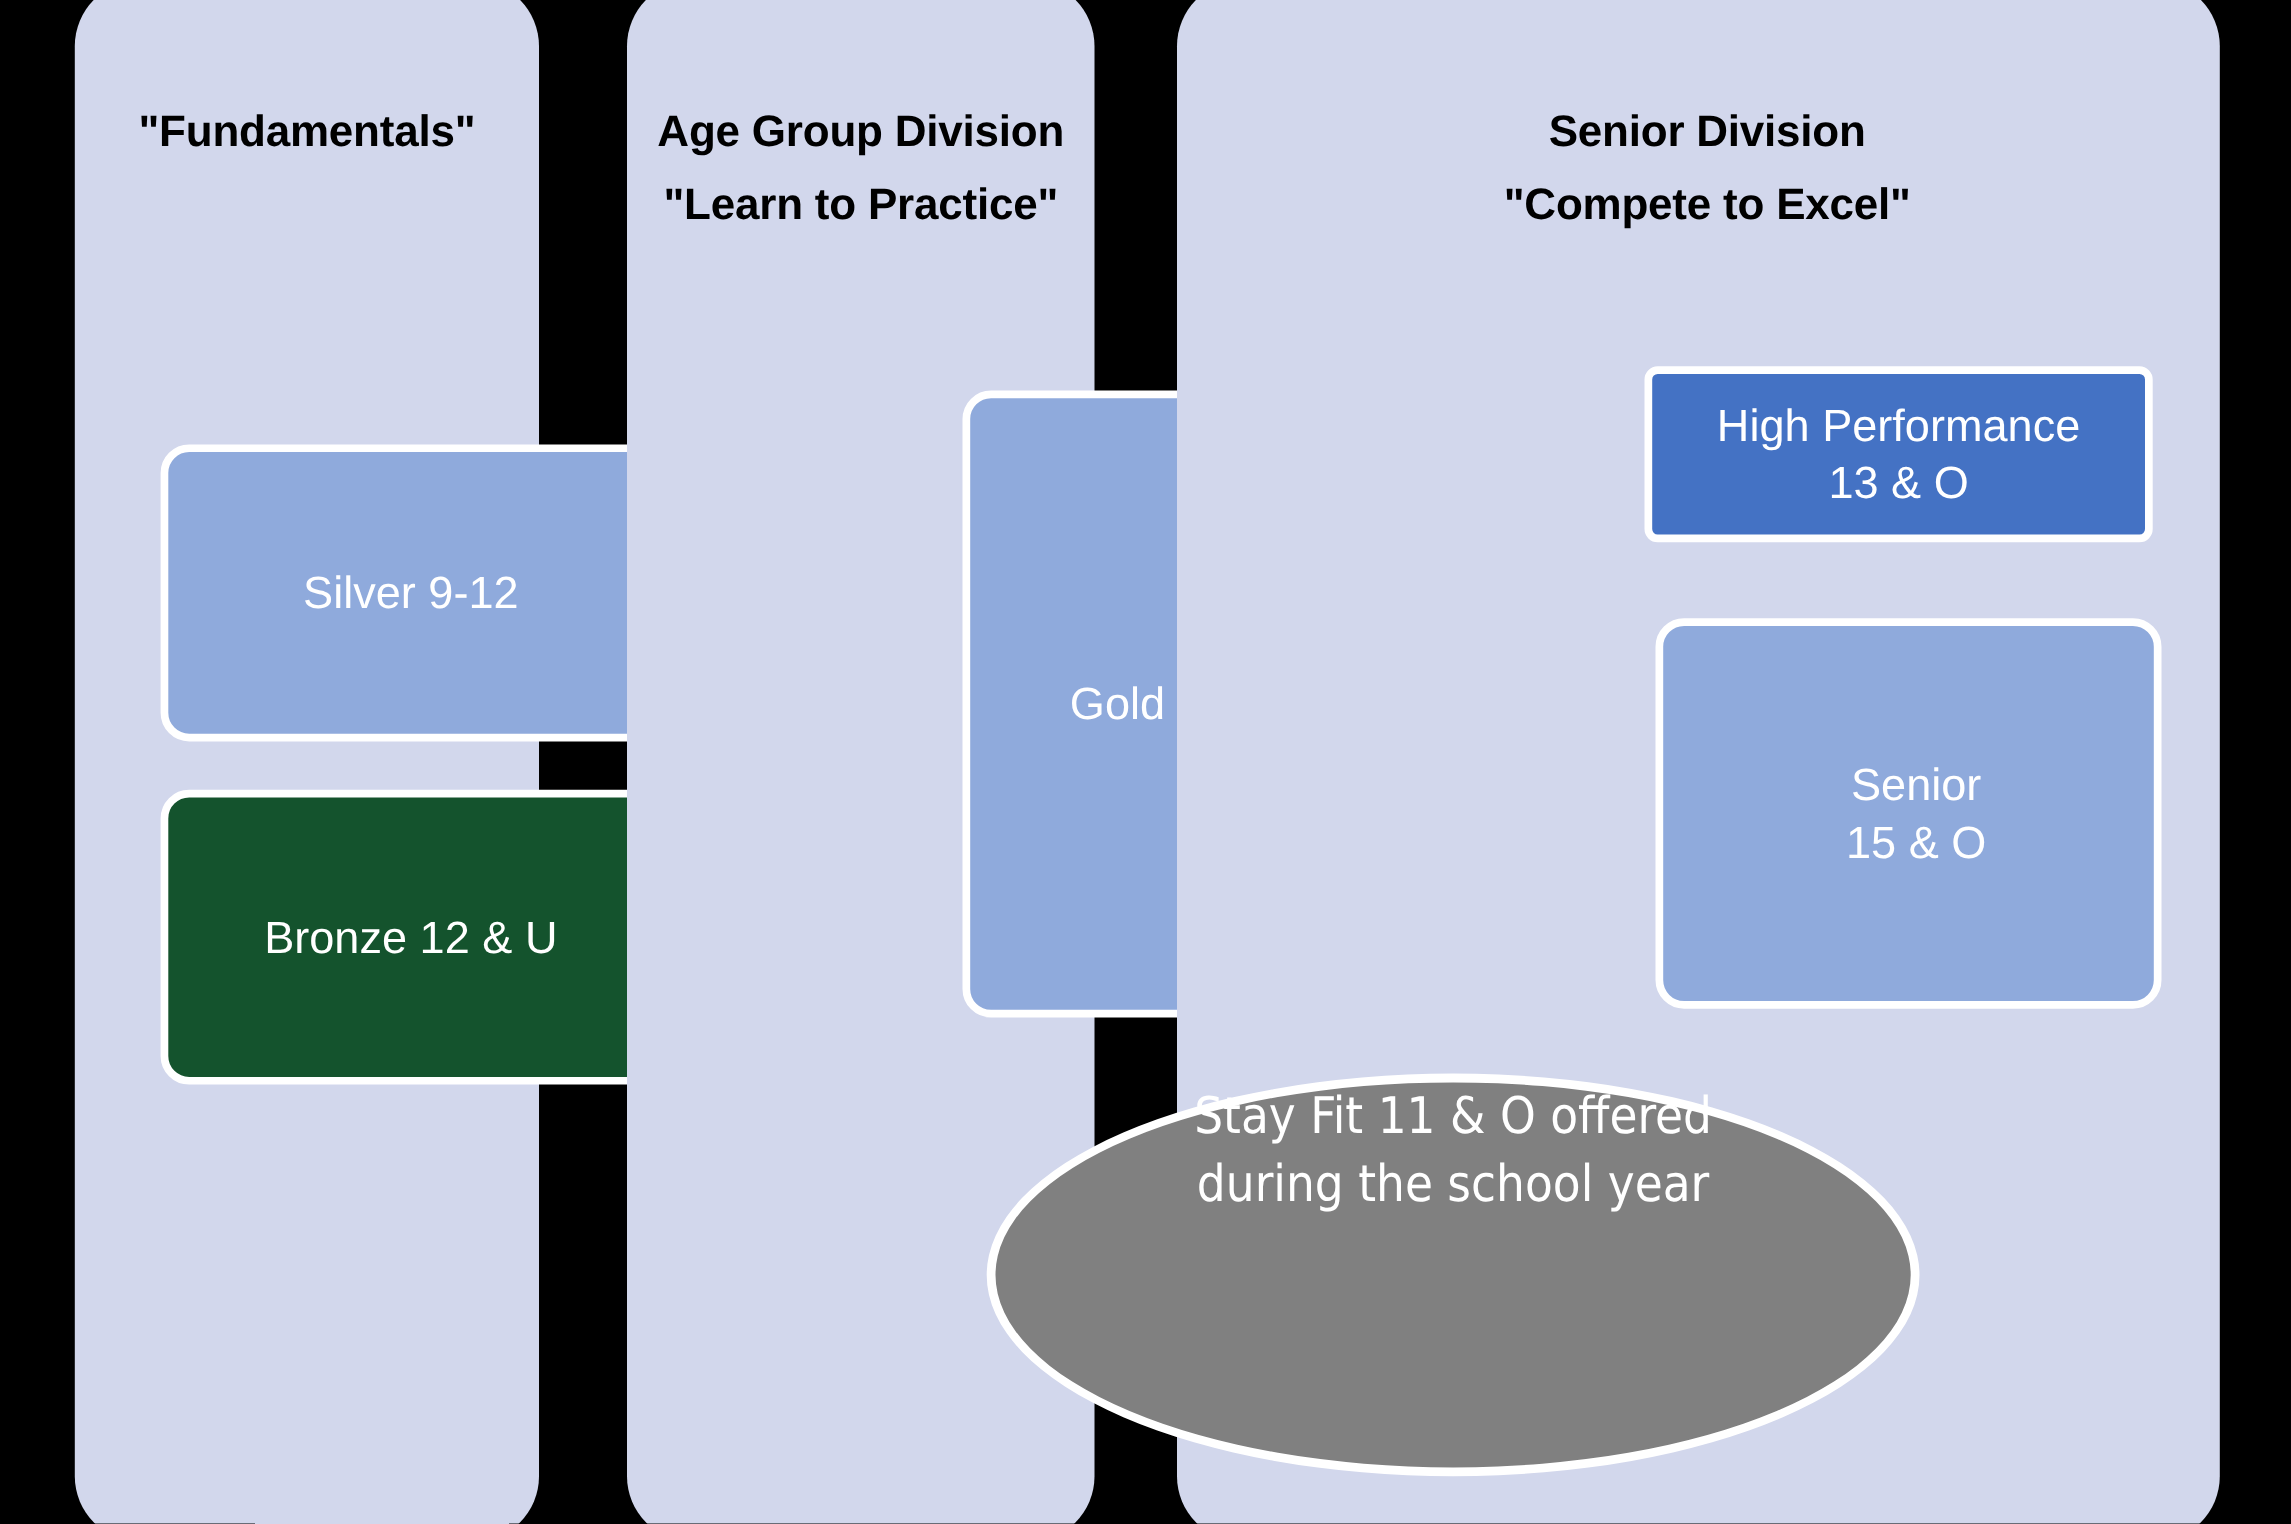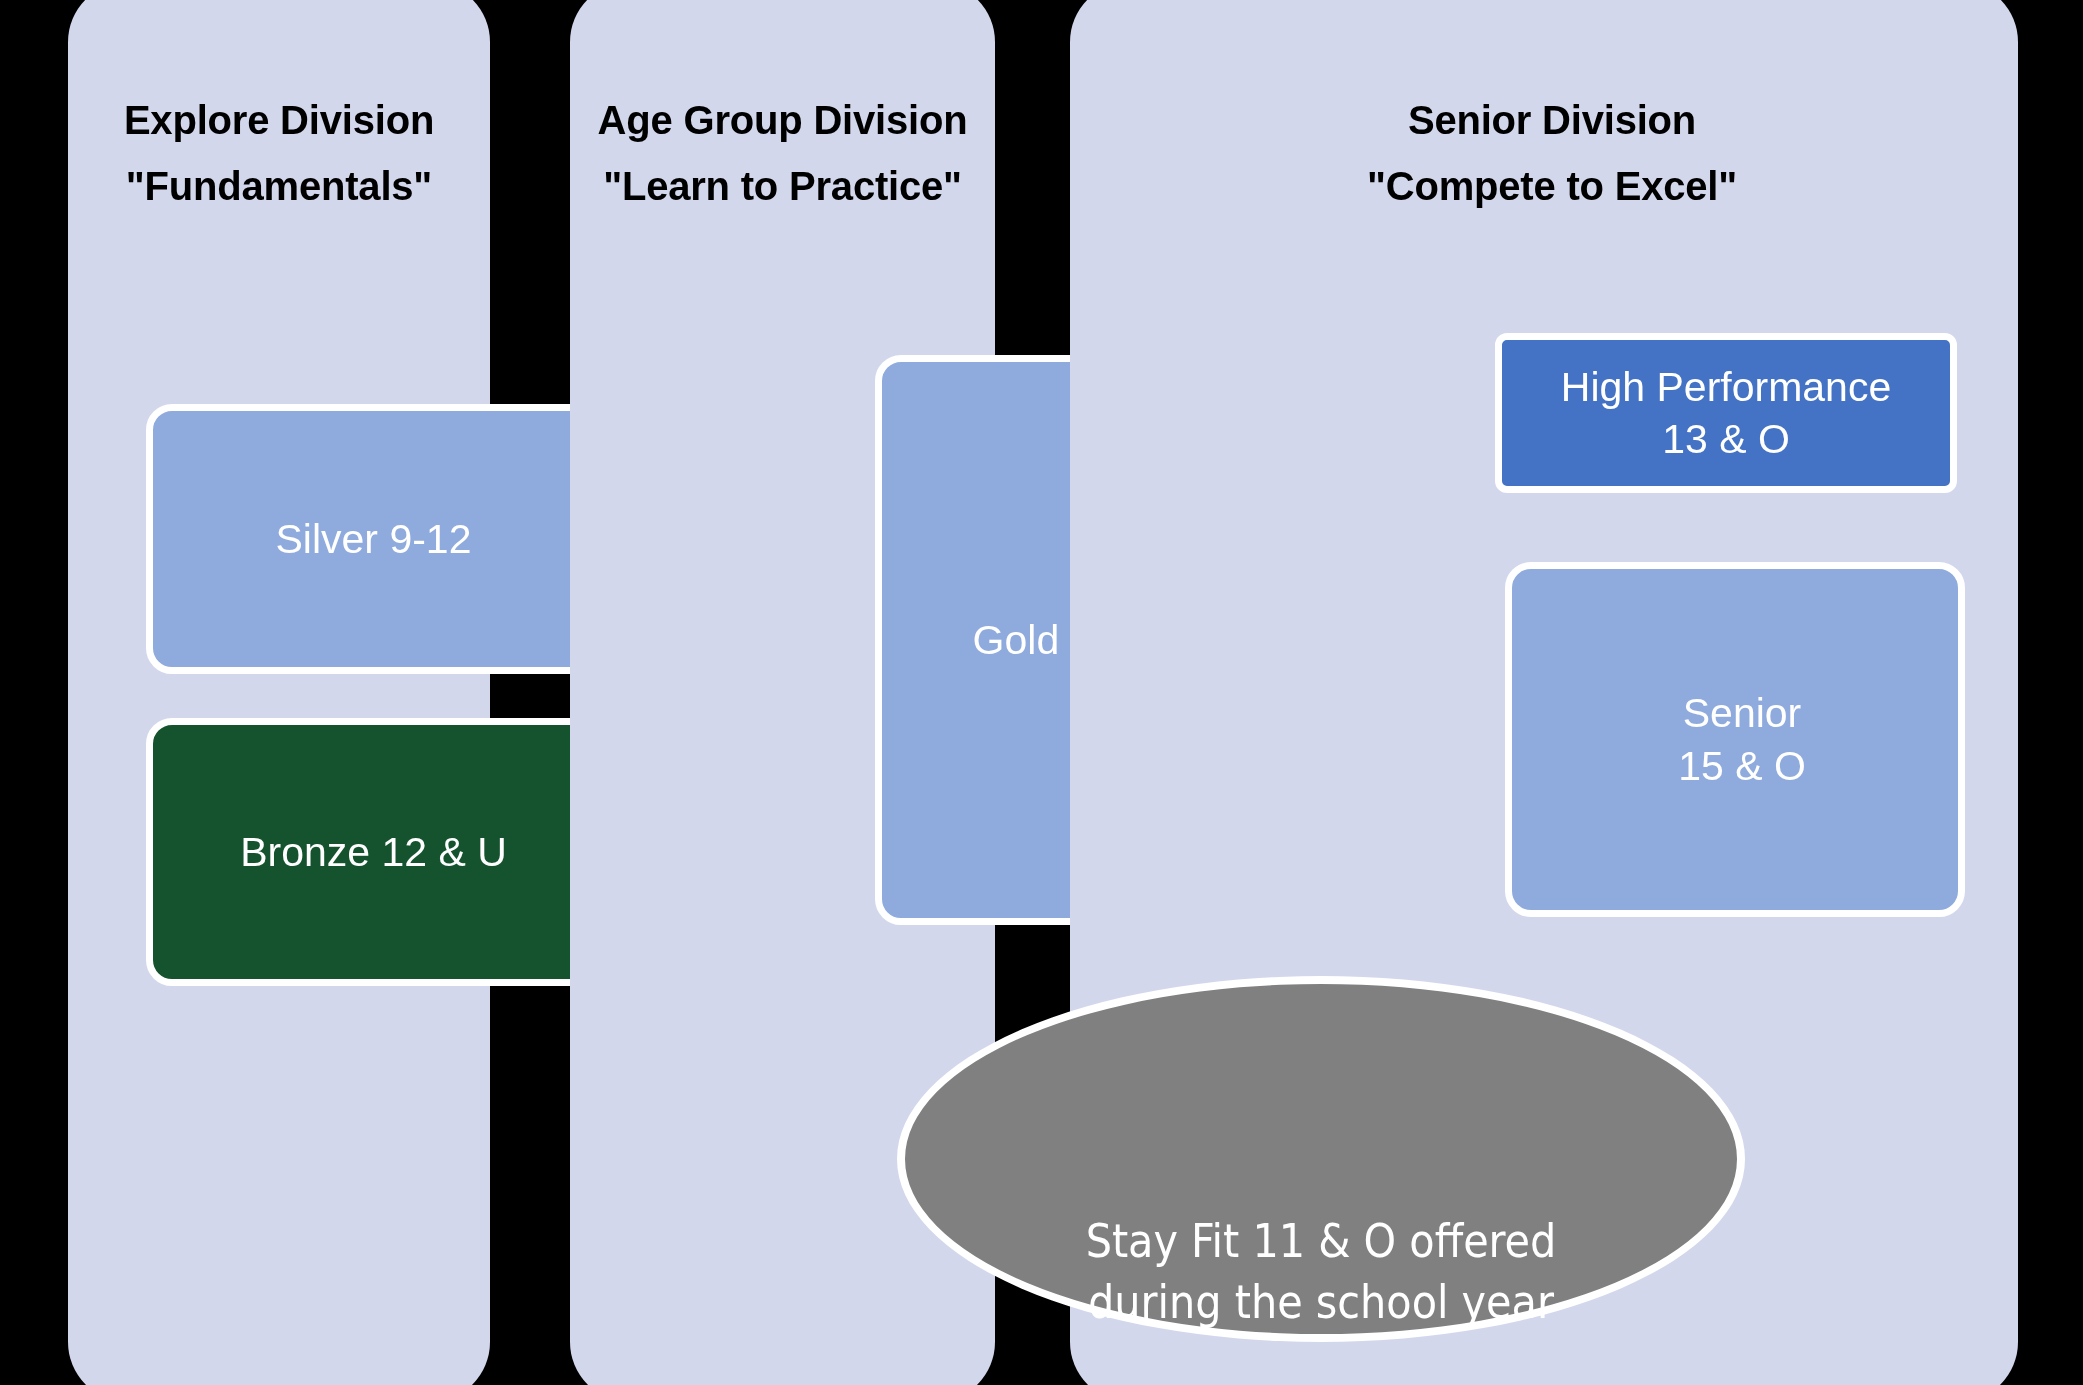--- a/index.html
+++ b/index.html
@@ -86,41 +86,40 @@
   #ellipse-stayfit {
     position: absolute;
     left: 897px;
     top: 976px;
     width: 848px;
     height: 366px;
     background: #808080;
     border: 8px solid #FFFFFF;
     border-radius: 50%;
     display: flex;
-    align-items: flex-end;
+    align-items: flex-start;
     justify-content: center;
     text-align: center;
     color: #FFFFFF;
     font-family: "DejaVu Sans Condensed", "Liberation Sans Narrow", "Liberation Sans", sans-serif;
     font-stretch: condensed;
     font-size: 46px;
     line-height: 1.34;
     z-index: 5;
   }
 
   .nowrap-line { display: block; white-space: nowrap; }
 </style>
 </head>
 <body>
 
 <div id="canvas">
 
   <div class="panel" id="panel-explore">
     <div class="panel-heading" id="heading-explore">
-      <span class="line1">Explore Division</span>
       <span class="line2">"Fundamentals"</span>
     </div>
   </div>
 
   <div class="box blue" id="box-silver">
     <span>Silver 9-12</span>
   </div>
 
   <div class="box gray-dark" id="box-bronze">
     <span>Bronze 12 &amp; U</span>

